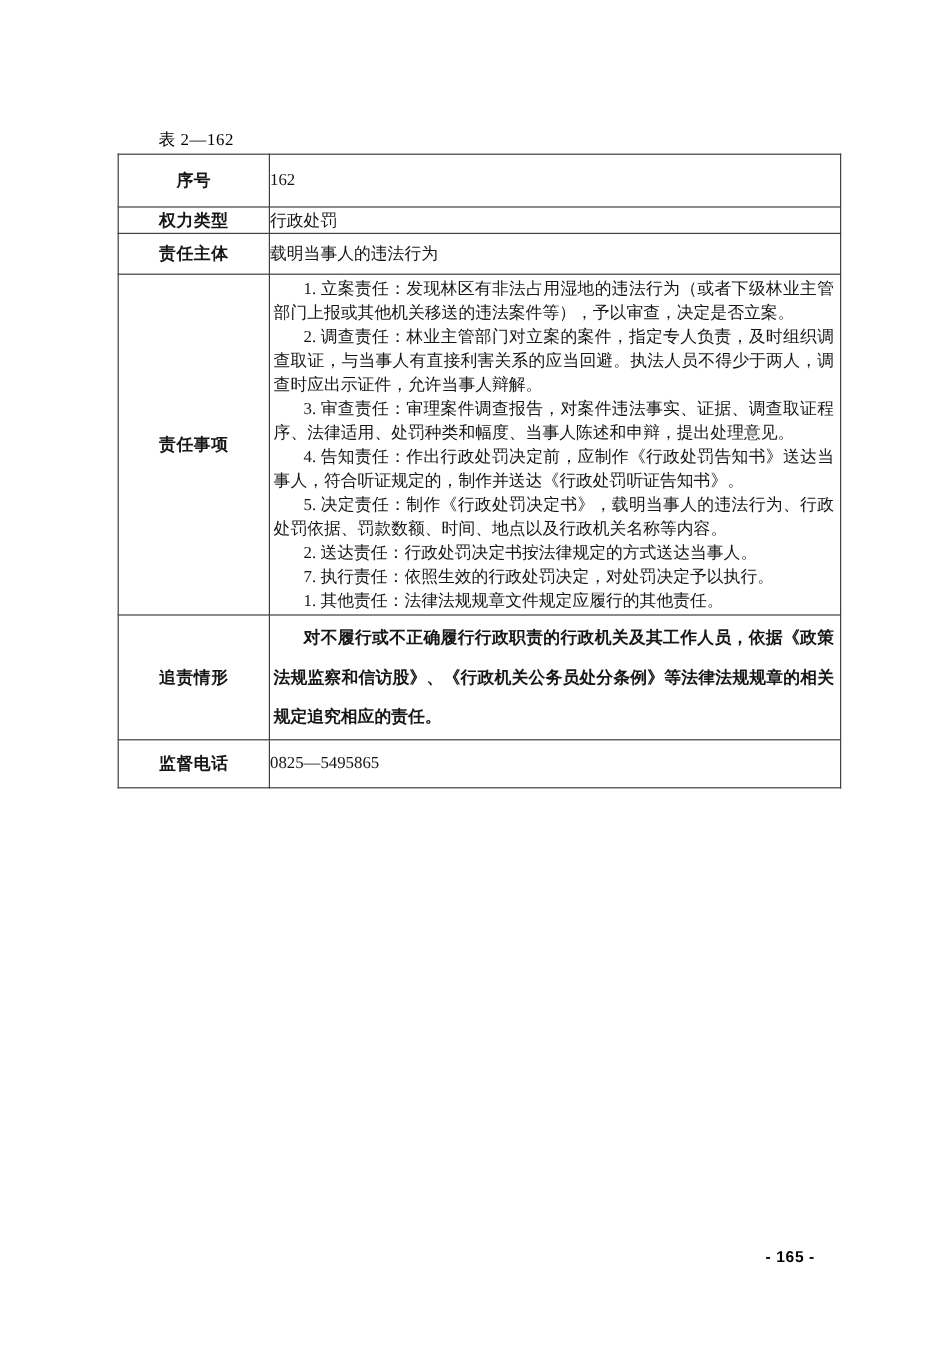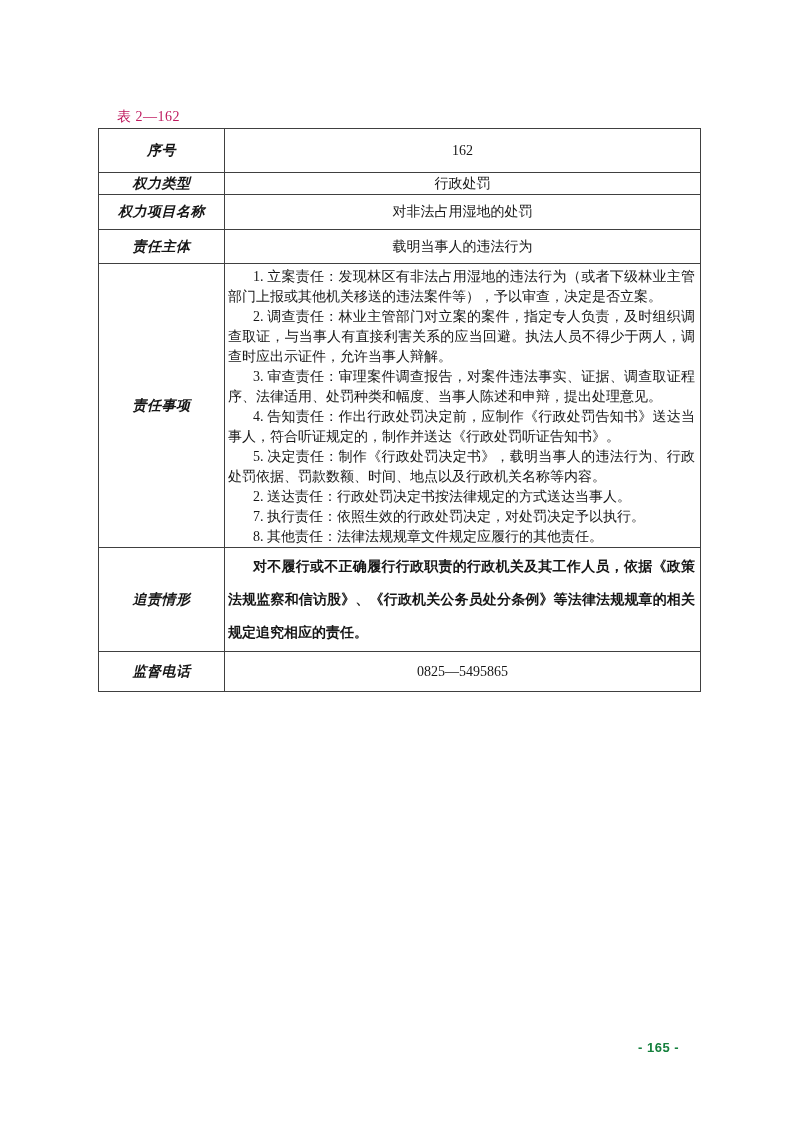--- a/index.html
+++ b/index.html
@@ -8,23 +8,23 @@
     width: 793px; height: 1122px;
     position: relative;
     font-family: "Liberation Serif", "DejaVu Serif", serif;
     color: #161616;
     overflow: hidden;
   }
   .page { position: absolute; inset: 0; background: #ffffff; }
 
   .table-caption {
     position: absolute;
-    left: 117px; top: 108px;
+    left: 132px; top: 108px;
     font-size: 14px;
-    color: #be185d;
+    color: #000000;
     letter-spacing: 0.5px;
   }
 
   table.power-table {
     position: absolute;
     left: 98px; top: 128px;
     width: 602px;
     border-collapse: collapse;
     table-layout: fixed;
   }
@@ -34,24 +34,22 @@
     color: #161616;
   }
   td.label-cell {
     width: 126px;
     text-align: center;
     vertical-align: middle;
     font-family: "Liberation Sans", "DejaVu Sans", sans-serif;
     font-weight: 700;
     font-size: 14px;
     letter-spacing: 0.5px;
-    font-style: italic;
   }
   td.value-center {
-    text-align: center;
     vertical-align: middle;
     font-size: 14px;
   }
   td.duty-cell {
     vertical-align: top;
     padding: 3px 5px 0 3px;
   }
   td.duty-cell p {
     font-size: 14px;
     line-height: 20px;
@@ -71,21 +69,21 @@
     text-justify: inter-ideograph;
     text-indent: 25px;
   }
 
   .page-number {
     position: absolute;
     left: 638px; top: 1040px;
     font-family: "Liberation Sans", "DejaVu Sans", sans-serif;
     font-size: 13px;
     font-weight: 600;
-    color: #15803d;
+    color: #000000;
     letter-spacing: 0.5px;
   }
 </style>
 </head>
 <body>
 
 <div class="page">
 
   <div class="table-caption">表 2—162</div>
 
@@ -96,39 +94,35 @@
     </colgroup>
     <tbody>
       <tr style="height:44px">
         <td class="label-cell">序号</td>
         <td class="value-center">162</td>
       </tr>
       <tr style="height:22px">
         <td class="label-cell">权力类型</td>
         <td class="value-center">行政处罚</td>
       </tr>
-      <tr style="height:35px">
-        <td class="label-cell">权力项目名称</td>
-        <td class="value-center">对非法占用湿地的处罚</td>
-      </tr>
       <tr style="height:34px">
         <td class="label-cell">责任主体</td>
         <td class="value-center">载明当事人的违法行为</td>
       </tr>
       <tr style="height:282px">
         <td class="label-cell">责任事项</td>
         <td class="duty-cell">
           <p>1. 立案责任：发现林区有非法占用湿地的违法行为（或者下级林业主管部门上报或其他机关移送的违法案件等），予以审查，决定是否立案。</p>
           <p>2. 调查责任：林业主管部门对立案的案件，指定专人负责，及时组织调查取证，与当事人有直接利害关系的应当回避。执法人员不得少于两人，调查时应出示证件，允许当事人辩解。</p>
           <p>3. 审查责任：审理案件调查报告，对案件违法事实、证据、调查取证程序、法律适用、处罚种类和幅度、当事人陈述和申辩，提出处理意见。</p>
           <p>4. 告知责任：作出行政处罚决定前，应制作《行政处罚告知书》送达当事人，符合听证规定的，制作并送达《行政处罚听证告知书》。</p>
           <p>5. 决定责任：制作《行政处罚决定书》，载明当事人的违法行为、行政处罚依据、罚款数额、时间、地点以及行政机关名称等内容。</p>
           <p>2. 送达责任：行政处罚决定书按法律规定的方式送达当事人。</p>
           <p>7. 执行责任：依照生效的行政处罚决定，对处罚决定予以执行。</p>
-          <p>8. 其他责任：法律法规规章文件规定应履行的其他责任。</p>
+          <p>1. 其他责任：法律法规规章文件规定应履行的其他责任。</p>
         </td>
       </tr>
       <tr style="height:103px">
         <td class="label-cell">追责情形</td>
         <td class="accountability-cell">对不履行或不正确履行行政职责的行政机关及其工作人员，依据《政策法规监察和信访股》、《行政机关公务员处分条例》等法律法规规章的相关规定追究相应的责任。</td>
       </tr>
       <tr style="height:40px">
         <td class="label-cell">监督电话</td>
         <td class="value-center">0825—5495865</td>
       </tr>

